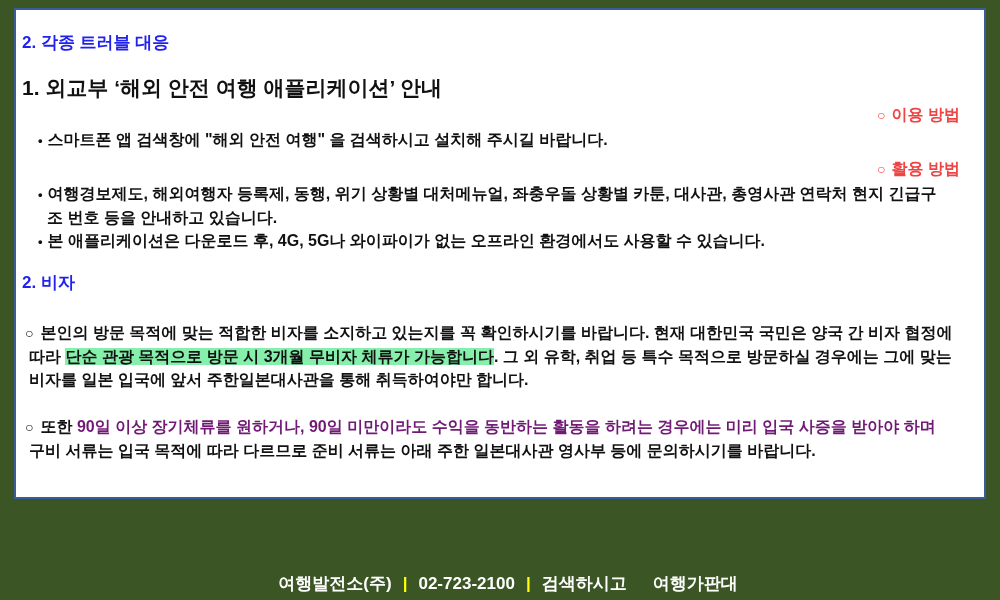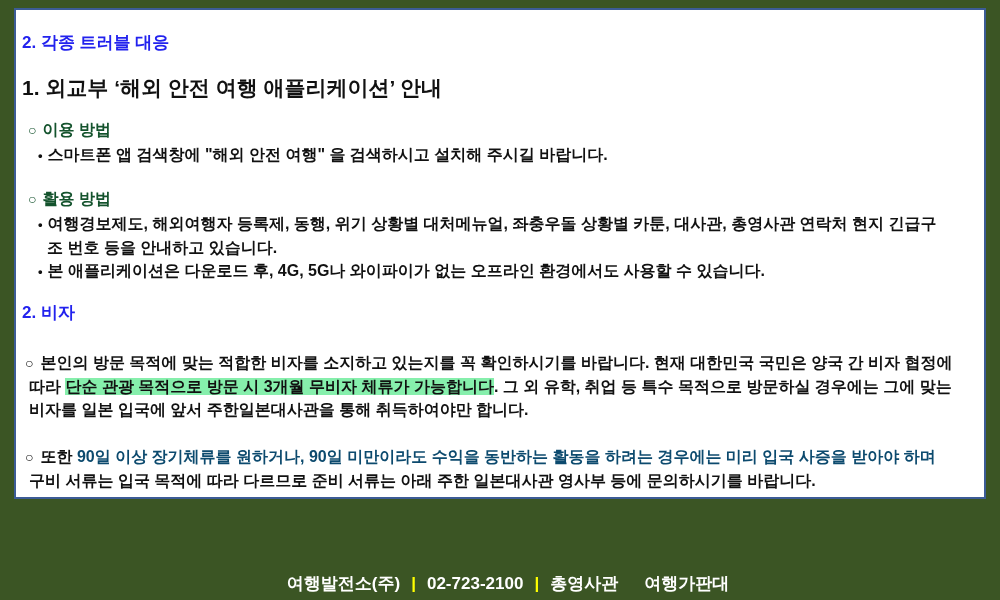--- a/index.html
+++ b/index.html
@@ -28,25 +28,26 @@
     margin: 0 0 0 6px;
   }
   .section-title {
     color: #111111;
     font-size: 21px;
     font-weight: bold;
     line-height: 20px;
     margin: 25px 0 0 6px;
   }
   .sub-title {
-    color: #14532d;
+    color: #ef4444;
     font-size: 16px;
     font-weight: bold;
     line-height: 20px;
-    margin: 22px 0 0 12px;
+    margin: 7px 0 0 12px;
+    text-align: right;
   }
   .sub-title .o-marker { font-size: 14px; margin-right: 6px; }
   .bullet-list { margin: 3px 0 0 0; }
   .bullet-item {
     color: #111111;
     font-size: 16px;
     font-weight: bold;
     line-height: 23px;
     margin-left: 22px;
     padding-left: 9px;
@@ -63,21 +64,21 @@
     padding-left: 4px;
     text-indent: -4px;
     max-width: 925px;
   }
   .o-para .o-marker { font-size: 14px; margin-right: 7px; }
   .para1 { margin-top: 28px; }
   .para2 { margin-top: 24px; }
   .visa-heading { margin-top: 20px; }
   .seg-normal { color: #111111; }
   .seg-highlight { background: #86efac; color: #111111; }
-  .seg-red { color: #0c4a6e; }
+  .seg-red { color: #701a75; }
   .footer-bar {
     position: absolute;
     left: 8px; bottom: 0;
     width: 1000px; height: 33px;
     display: flex;
     align-items: center;
     justify-content: center;
     color: #ffffff;
     font-size: 17px;
     font-weight: bold;
@@ -113,15 +114,15 @@
 
   <div class="o-para para2"><span class="o-marker">○</span><span><span class="seg-normal">또한 </span><span class="seg-red">90일 이상 장기체류를 원하거나, 90일 미만이라도 수익을 동반하는 활동을 하려는 경우에는 미리 입국 사증을 받아야 하며</span><span class="seg-normal"> 구비 서류는 입국 목적에 따라 다르므로 준비 서류는 아래 주한 일본대사관 영사부 등에 문의하시기를 바랍니다.</span></span></div>
 
 </div>
 
 <div class="footer-bar">
   <span>여행발전소(주)</span>
   <span class="footer-sep">|</span>
   <span>02-723-2100</span>
   <span class="footer-sep">|</span>
-  <span>총영사관</span>
+  <span>검색하시고</span>
   <span class="footer-gap-md">여행가판대</span>
 </div>
 
 </body></html>

